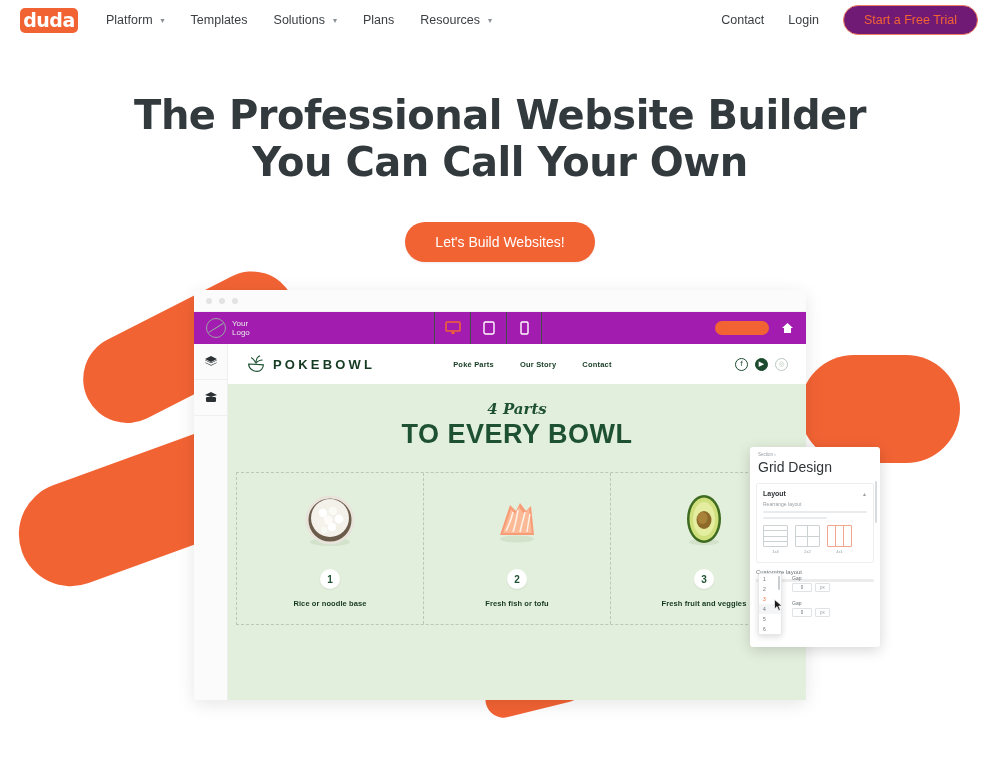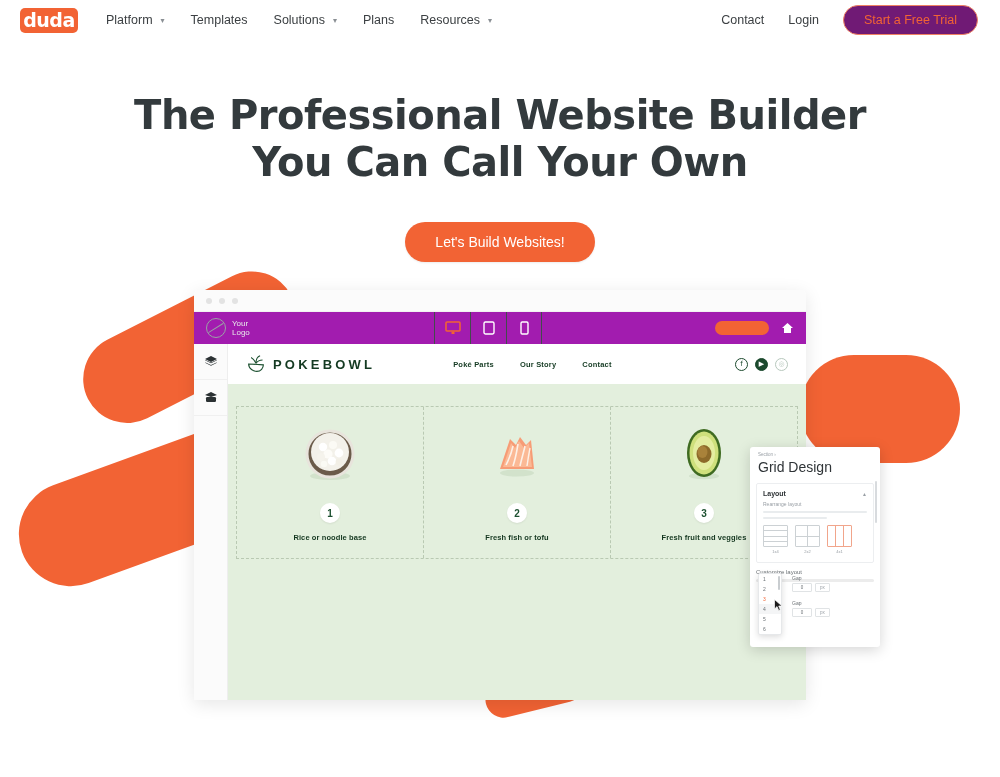--- a/index.html
+++ b/index.html
@@ -358,20 +358,24 @@
       </div>
       <div class="rail-btn">
         <svg width="14" height="13" viewBox="0 0 14 13">
           <path d="M7 1 L13 4 L7 6 L1 4 Z" fill="#2b3133"></path>
           <rect x="2" y="6" width="10" height="5" rx="1.2" fill="#2b3133"></rect>
         </svg>
       </div>
     </div>
 
     <div class="canvas">
+      <div class="sect-title">
+        <div class="script">4 Parts</div>
+        <div class="bigtitle">TO EVERY BOWL</div>
+      </div>
 
       <div class="cards">
 
         <div class="card">
           <svg class="card-img" viewBox="0 0 62 62">
             <ellipse cx="31" cy="53" rx="20" ry="4" fill="#c7d8c0" opacity=".6"></ellipse>
             <circle cx="31" cy="31" r="23" fill="#6b5b4a"></circle>
             <circle cx="31" cy="31" r="23" fill="none" stroke="#e8e4dc" stroke-width="3"></circle>
             <circle cx="31" cy="29" r="19" fill="#f3f1ea"></circle>
             <circle cx="24" cy="24" r="4.2" fill="#ffffff"></circle>

